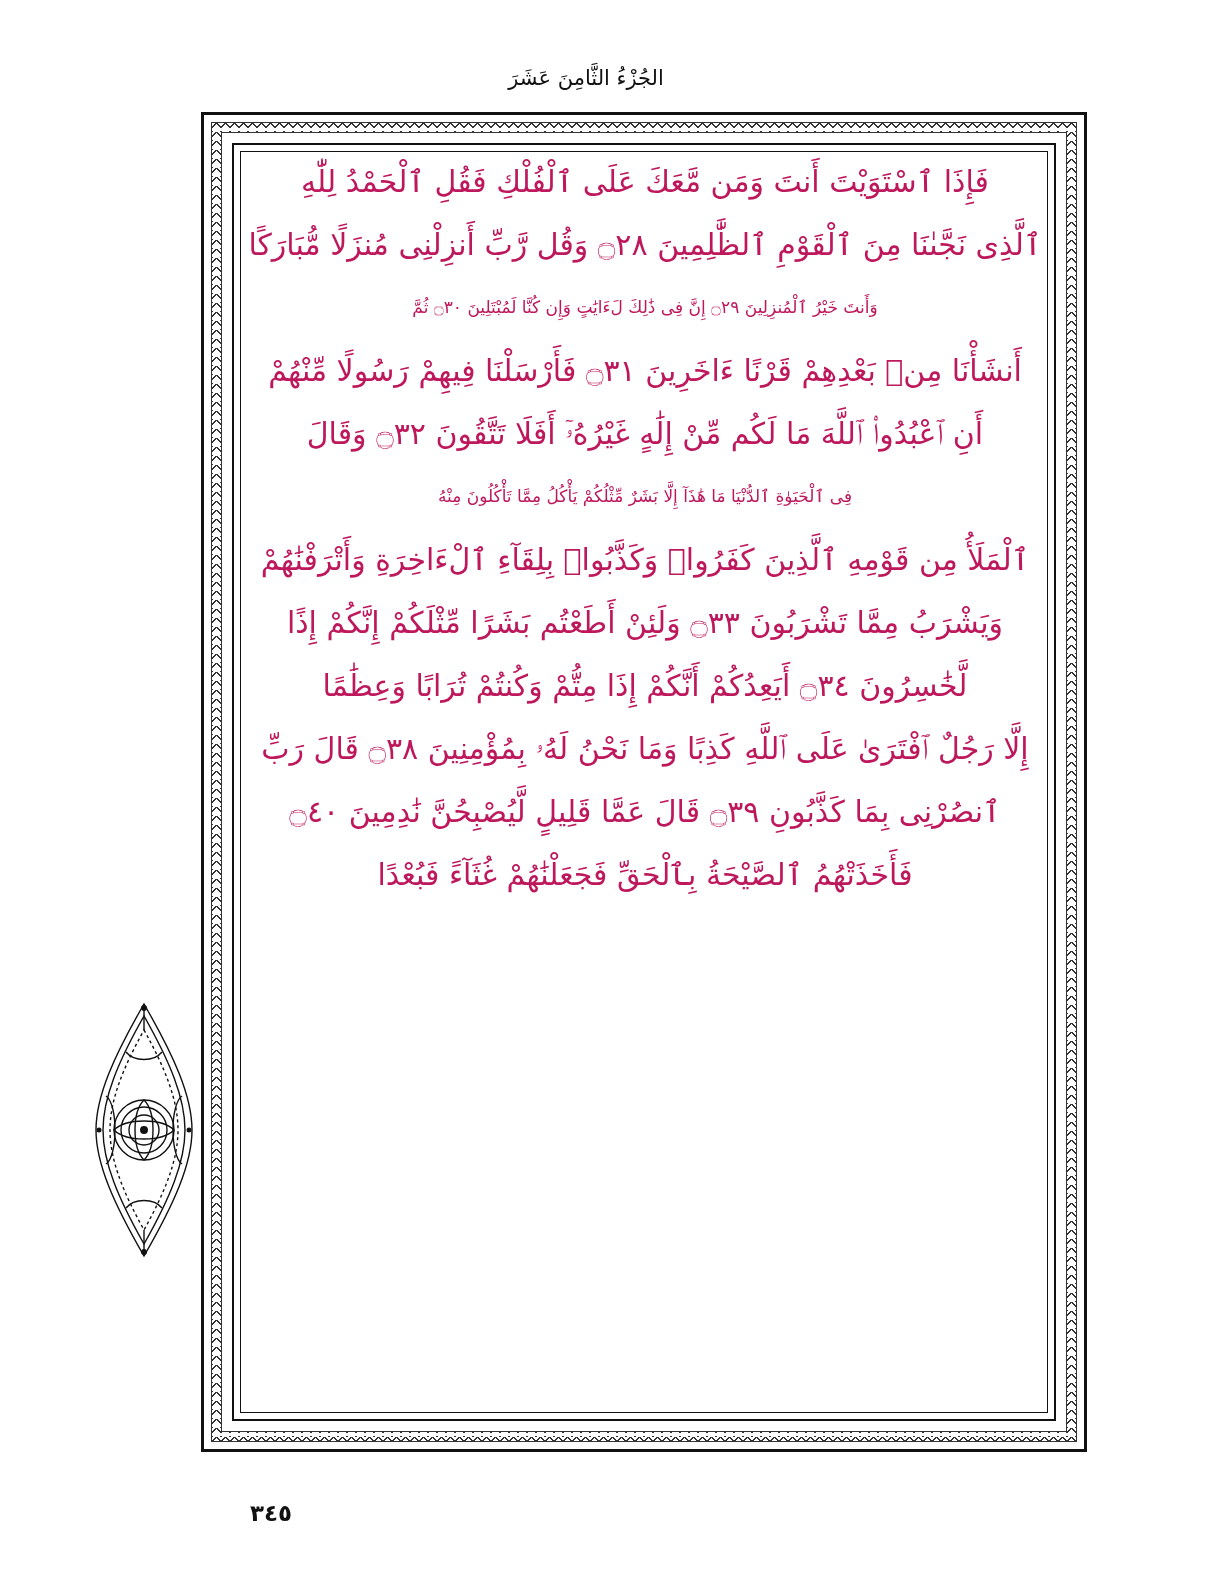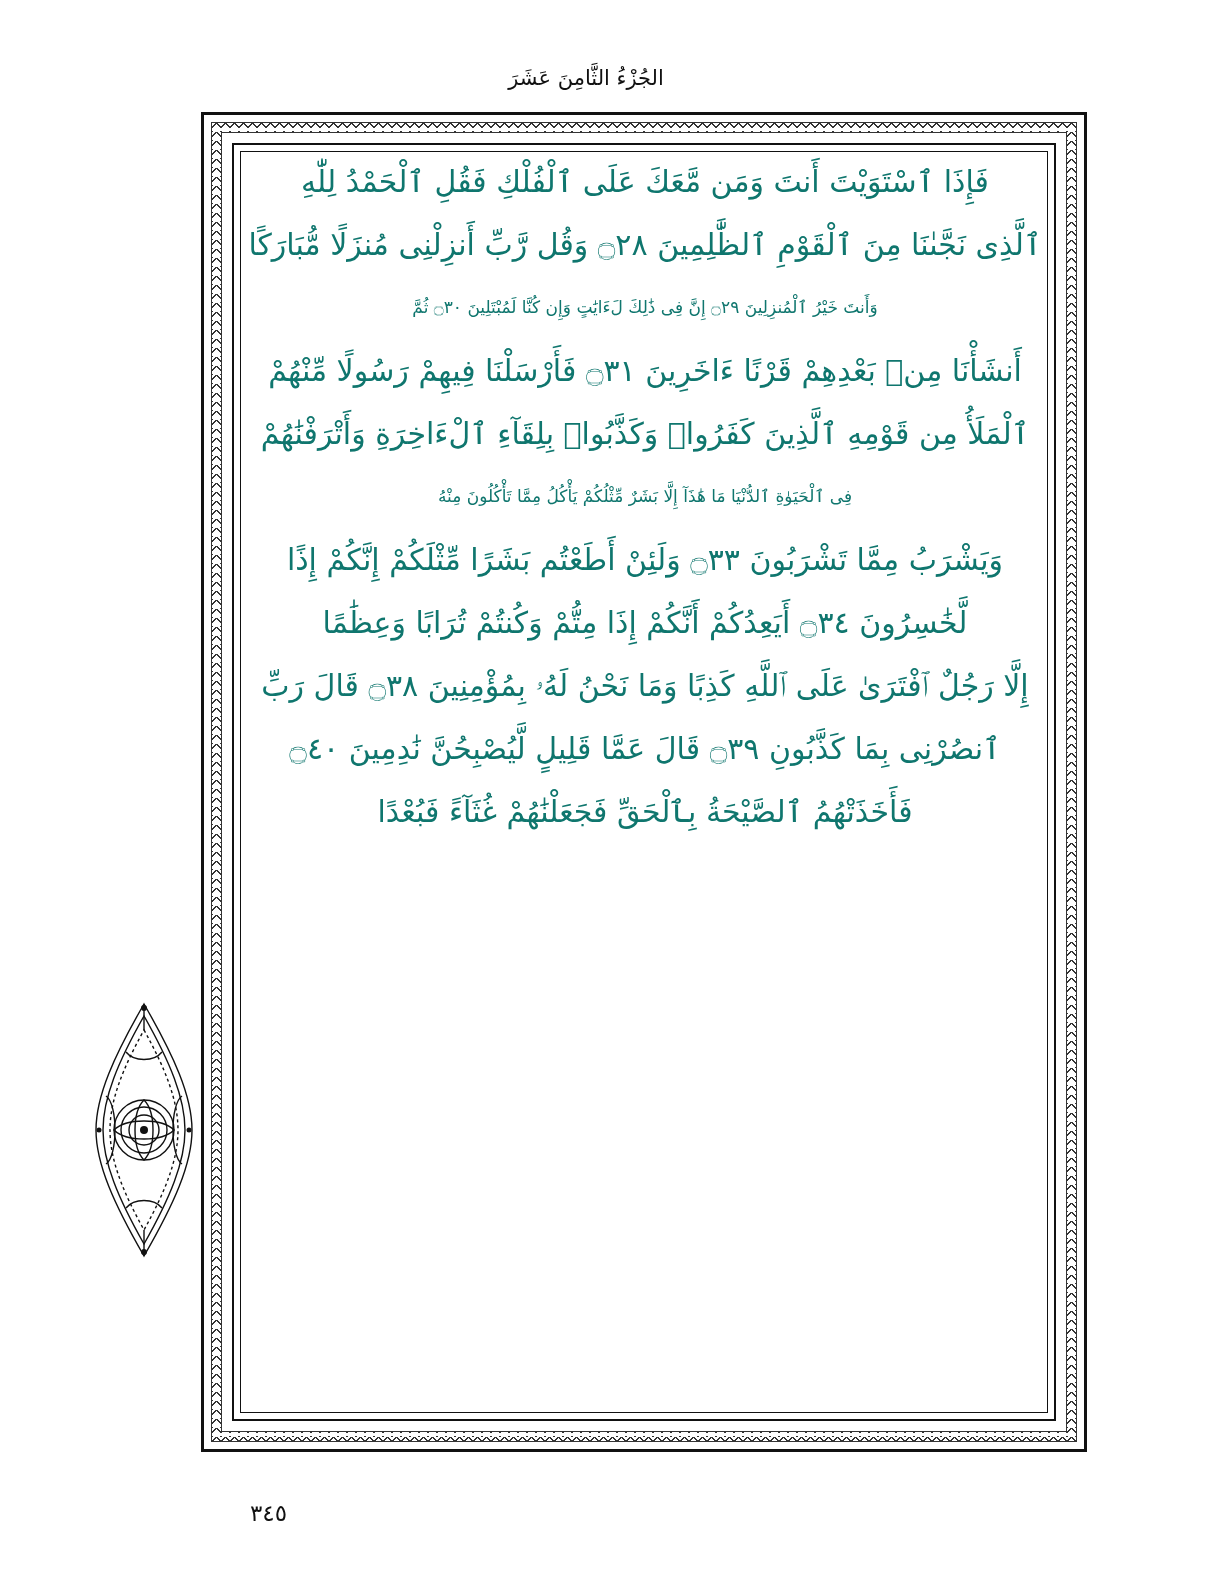--- a/index.html
+++ b/index.html
@@ -96,21 +96,21 @@
   }
   .ayah-line {
     display: block;
     font-family: "DejaVu Sans", sans-serif;
     font-size: 30px;
     line-height: 63px;
     height: 63px;
     white-space: nowrap;
     overflow: visible;
     letter-spacing: 0px;
-    color: #0f766e;
+    color: #be185d;
     text-align: center;
     direction: rtl;
   }
   .ayah-line.tight { font-size: 17px; }
 
   
   .medallion {
     position: absolute;
     left: 88px;
     top: 1000px;
@@ -119,42 +119,44 @@
   }
 
   
   .page-number {
     position: absolute;
     left: 250px;
     top: 1500px;
     font-size: 23px;
     color: #111;
     direction: rtl;
+    font-weight: bold;
   }
 </style>
 </head>
 <body>
 
 <div class="juz-header">الجُزْءُ الثَّامِنَ عَشَرَ</div>
 
 <div class="frame-outer">
   <div class="frame-band">
     <div class="frame-band-inner"></div>
   </div>
   <div class="frame-mid"></div>
   <div class="frame-inner"></div>
 </div>
 
 <div class="text-block">
   <span class="ayah-line">فَإِذَا ٱسْتَوَيْتَ أَنتَ وَمَن مَّعَكَ عَلَى ٱلْفُلْكِ فَقُلِ ٱلْحَمْدُ لِلّٰهِ</span>
   <span class="ayah-line">ٱلَّذِى نَجَّىٰنَا مِنَ ٱلْقَوْمِ ٱلظَّٰلِمِينَ ۝٢٨ وَقُل رَّبِّ أَنزِلْنِى مُنزَلًا مُّبَارَكًا</span>
   <span class="ayah-line tight">وَأَنتَ خَيْرُ ٱلْمُنزِلِينَ ۝٢٩ إِنَّ فِى ذَٰلِكَ لَءَايَٰتٍ وَإِن كُنَّا لَمُبْتَلِينَ ۝٣٠ ثُمَّ</span>
   <span class="ayah-line">أَنشَأْنَا مِنۢ بَعْدِهِمْ قَرْنًا ءَاخَرِينَ ۝٣١ فَأَرْسَلْنَا فِيهِمْ رَسُولًا مِّنْهُمْ</span>
+  <span class="ayah-line">أَنِ ٱعْبُدُوا۟ ٱللَّهَ مَا لَكُم مِّنْ إِلَٰهٍ غَيْرُهُۥٓ أَفَلَا تَتَّقُونَ ۝٣٢ وَقَالَ</span>
+  <span class="ayah-line tight">فِى ٱلْحَيَوٰةِ ٱلدُّنْيَا مَا هَٰذَآ إِلَّا بَشَرٌ مِّثْلُكُمْ يَأْكُلُ مِمَّا تَأْكُلُونَ مِنْهُ</span>
   <span class="ayah-line">ٱلْمَلَأُ مِن قَوْمِهِ ٱلَّذِينَ كَفَرُوا۟ وَكَذَّبُوا۟ بِلِقَآءِ ٱلْءَاخِرَةِ وَأَتْرَفْنَٰهُمْ</span>
-  <span class="ayah-line tight">فِى ٱلْحَيَوٰةِ ٱلدُّنْيَا مَا هَٰذَآ إِلَّا بَشَرٌ مِّثْلُكُمْ يَأْكُلُ مِمَّا تَأْكُلُونَ مِنْهُ</span>
   <span class="ayah-line">وَيَشْرَبُ مِمَّا تَشْرَبُونَ ۝٣٣ وَلَئِنْ أَطَعْتُم بَشَرًا مِّثْلَكُمْ إِنَّكُمْ إِذًا</span>
   <span class="ayah-line">لَّخَٰسِرُونَ ۝٣٤ أَيَعِدُكُمْ أَنَّكُمْ إِذَا مِتُّمْ وَكُنتُمْ تُرَابًا وَعِظَٰمًا</span>
   <span class="ayah-line">إِلَّا رَجُلٌ ٱفْتَرَىٰ عَلَى ٱللَّهِ كَذِبًا وَمَا نَحْنُ لَهُۥ بِمُؤْمِنِينَ ۝٣٨ قَالَ رَبِّ</span>
   <span class="ayah-line">ٱنصُرْنِى بِمَا كَذَّبُونِ ۝٣٩ قَالَ عَمَّا قَلِيلٍ لَّيُصْبِحُنَّ نَٰدِمِينَ ۝٤٠</span>
   <span class="ayah-line">فَأَخَذَتْهُمُ ٱلصَّيْحَةُ بِٱلْحَقِّ فَجَعَلْنَٰهُمْ غُثَآءً فَبُعْدًا</span>
 </div>
 
 <div class="medallion">
   <svg viewBox="0 0 112 260" width="112" height="260" aria-hidden="true">
     <g fill="none" stroke="#111" stroke-width="1.4">

